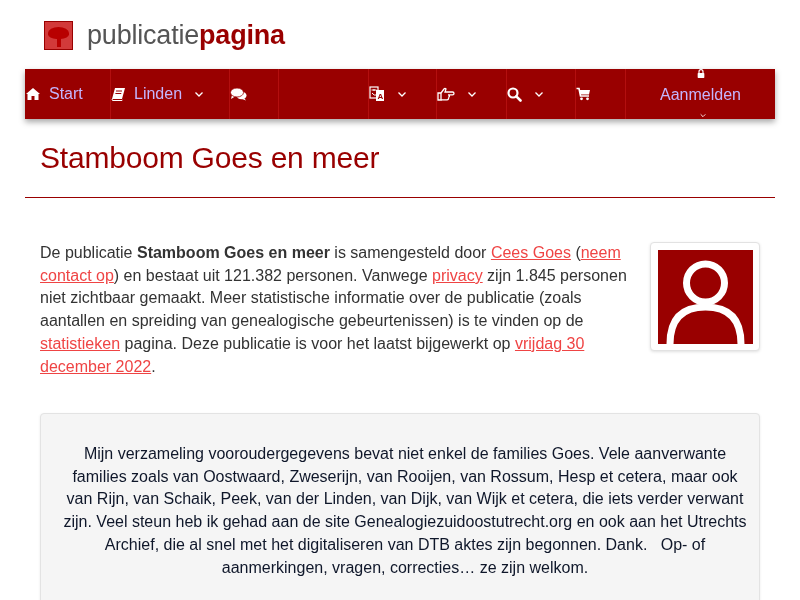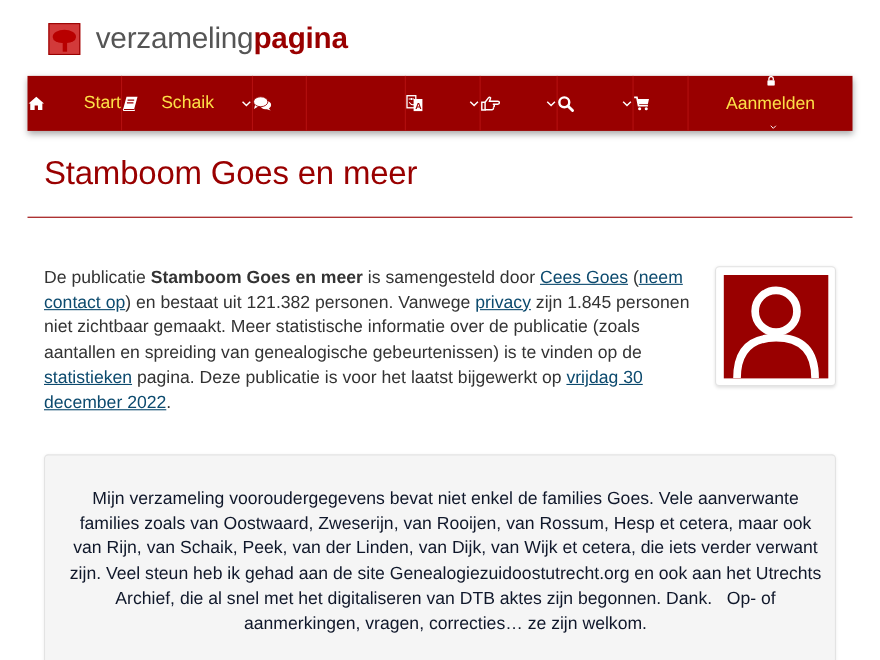--- a/index.html
+++ b/index.html
@@ -8,67 +8,67 @@
 
   .logo { position: absolute; left: 44px; top: 20px; height: 30px; display: flex; align-items: center; }
   .logo-img { width: 29px; height: 29px; border: 1px solid #990000; background: #d23a3a; position: relative; overflow: hidden; }
   .logo-img .crown { position: absolute; left: 3px; top: 5px; width: 21px; height: 12px; background: #b80000; border-radius: 50% 50% 40% 40%; }
   .logo-img .trunk { position: absolute; left: 12px; top: 15px; width: 4px; height: 10px; background: #b80000; }
   .logo-text { margin-left: 14px; font-size: 27px; line-height: 30px; color: #555555; letter-spacing: -0.2px; }
   .logo-text b { color: #990000; font-weight: bold; }
 
   .navbar { position: absolute; left: 25px; top: 69px; width: 750px; height: 50px; background: #990000;
             box-shadow: 0 3px 6px rgba(0,0,0,0.35); display: flex; }
-  .nav-item { height: 50px; display: flex; align-items: center; justify-content: space-between; color: #fde047;
+  .nav-item { height: 50px; display: flex; align-items: center; justify-content: flex-start; color: #c4b5fd;
               font-size: 16px; border-right: 1px solid #b30f0f; gap: 8px; cursor: pointer; }
   .nav-item.left-border { border-left: 1px solid #b30f0f; }
   .nav-item svg { display: block; }
   .chev { width: 10px; height: 10px; margin-left: 4px; }
   .nav-spacer { flex: 1; }
 
   .page-title { position: absolute; left: 40px; top: 141px; font-size: 30px; color: #990000; font-weight: normal; letter-spacing: -0.2px; }
   .title-rule { position: absolute; left: 25px; top: 197px; width: 750px; height: 1px; background: #990000; }
 
   .intro { position: absolute; left: 40px; top: 242px; width: 600px; font-size: 16px; line-height: 22.7px; color: #333333; }
   .intro b { color: #333333; }
-  .intro a { color: #0c4a6e; text-decoration: underline; }
+  .intro a { color: #ef4444; text-decoration: underline; }
 
   .avatar-frame { position: absolute; left: 650px; top: 242px; width: 110px; height: 109px; background: #ffffff;
                   border: 1px solid #e2e2e2; border-radius: 4px; box-shadow: 0 1px 3px rgba(0,0,0,0.12); }
   .avatar { position: absolute; left: 7px; top: 7px; width: 95px; height: 94px; background: #990000; overflow: hidden; }
 
   .desc-box { position: absolute; left: 40px; top: 413px; width: 720px; height: 200px; background: #f5f5f5;
               border: 1px solid #e3e3e3; border-radius: 4px; box-shadow: 0 1px 3px rgba(0,0,0,0.08); }
   .desc-text { position: absolute; left: 19px; top: 29px; width: 690px; font-size: 16px; line-height: 22.7px; color: #0f172a; white-space: pre-wrap; text-align: center; }
 </style>
 </head>
 <body>
 
 <div class="logo">
   <div class="logo-img">
     <div class="crown"></div>
       <div class="trunk"></div>
   </div>
-  <div class="logo-text"><span>verzameling</span><b>pagina</b></div>
+  <div class="logo-text"><span>publicatie</span><b>pagina</b></div>
 </div>
 
 <nav class="navbar">
   <div class="nav-item" style="width:86px;">
     <svg width="16" height="14" viewBox="0 0 16 14">
         <path d="M8 1 L1 7 L2.5 7 L2.5 13 L6.5 13 L6.5 9 L9.5 9 L9.5 13 L13.5 13 L13.5 7 L15 7 Z" fill="#fff"></path>
       </svg>
     <span>Start</span>
   </div>
   <div class="nav-item" style="width:119px;">
     <svg width="15" height="14" viewBox="0 0 15 14">
         <path d="M4 1 H14 L11 12 H1 Z" fill="#fff"></path>
         <path d="M5 4 H11 M4.4 6.5 H10.3" stroke="#990000" stroke-width="1"></path>
         <path d="M1 12 L1.5 13.5 H11 L11.3 12.8" stroke="#fff" stroke-width="1" fill="none"></path>
       </svg>
-    <span>Schaik</span>
+    <span>Linden</span>
     <svg class="chev" viewBox="0 0 10 10">
         <path d="M1.5 3.5 L5 7 L8.5 3.5" stroke="#fff" stroke-width="1.3" fill="none"></path>
       </svg>
   </div>
   <div class="nav-item" style="width:49px;">
     <svg width="17" height="14" viewBox="0 0 17 14">
         <ellipse cx="7" cy="5.5" rx="6.5" ry="4.5" fill="#fff"></ellipse>
         <path d="M2 8 L1 12 L5 9.5 Z" fill="#fff"></path>
         <ellipse cx="11.5" cy="8.5" rx="5" ry="3.8" fill="#fff"></ellipse>
         <path d="M14 11 L16 13.5 L12 12 Z" fill="#fff"></path>

